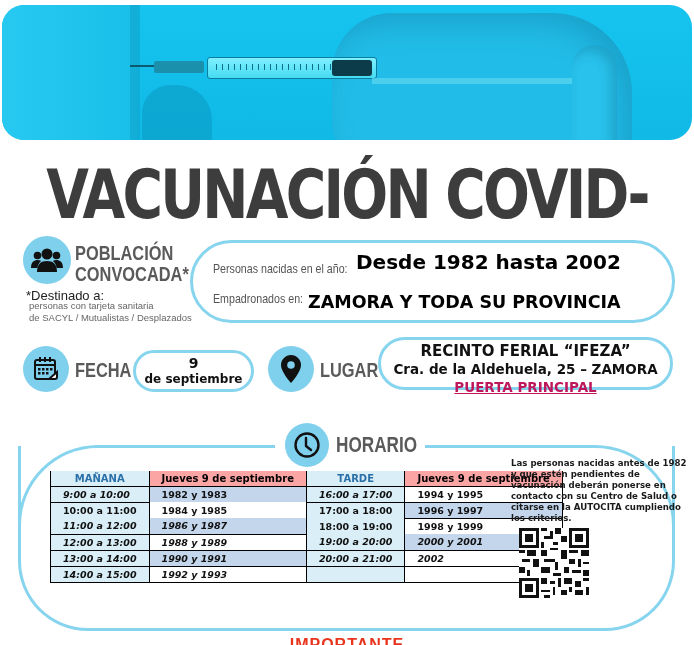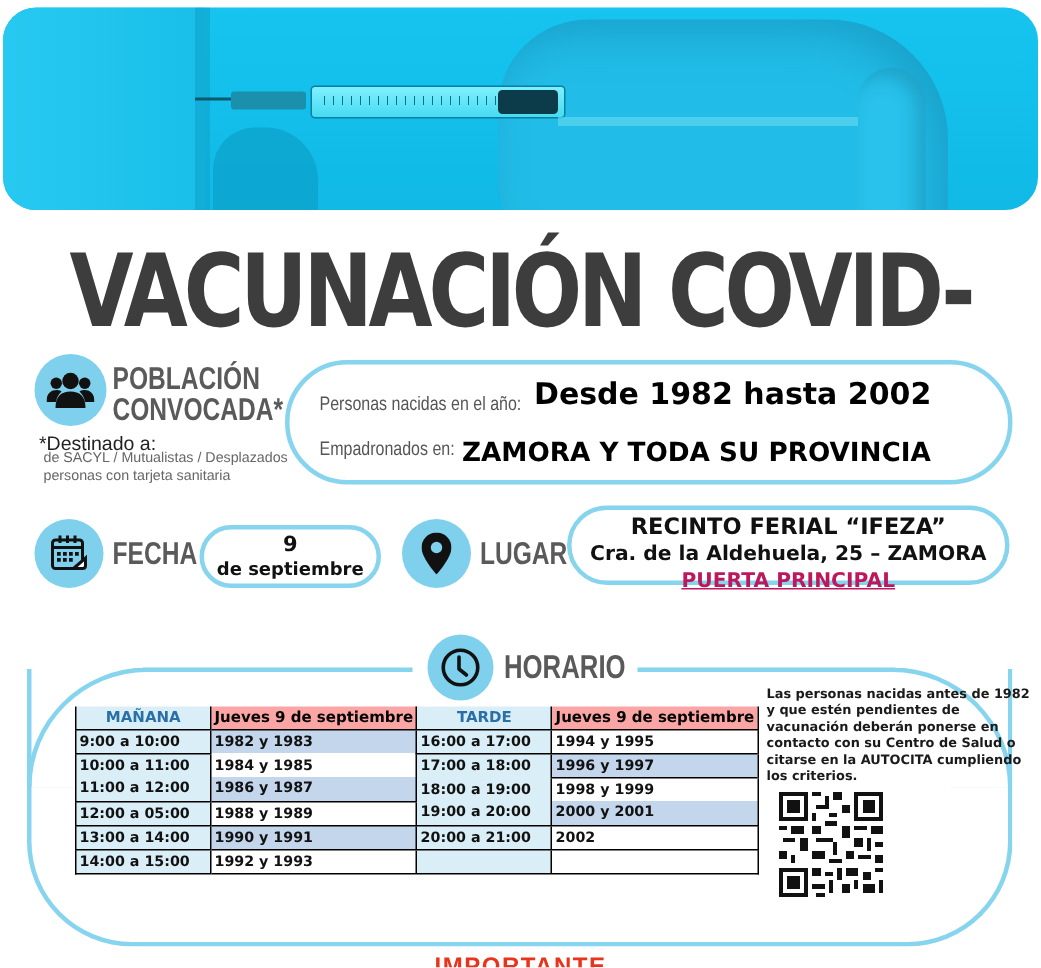--- a/index.html
+++ b/index.html
@@ -69,29 +69,29 @@
     border-left: 3px solid #86d4ee; border-top: 3px solid #86d4ee; border-radius: 80px 0 0 0; }
   .frame-curve-r { position: absolute; left: 595px; top: 445px; width: 80px; height: 80px;
     border-right: 3px solid #86d4ee; border-top: 3px solid #86d4ee; border-radius: 0 80px 0 0; }
   .frame-top-l { position: absolute; left: 95px; top: 445px; width: 180px; height: 3px; background: #86d4ee; }
   .frame-top-r { position: absolute; left: 425px; top: 445px; width: 172px; height: 3px; background: #86d4ee; }
 
   .horario-label { left: 336px; top: 430px; font-size: 22px; line-height: 30px; }
 
   
   .sched { position: absolute; left: 50px; top: 471px; border-collapse: collapse; font-family: "DejaVu Sans", sans-serif; font-size: 9.5px; font-weight: bold; }
-  .sched td, .sched th { height: 16px; padding: 0 2px; white-space: nowrap; }
+  .sched td, .sched th { height: 16px; padding: 0 12px; white-space: nowrap; }
   .sched th { color: #2a70a8; background: #daeef7; font-size: 10px; height: 15px; text-align: center; border-bottom: 1.5px solid #000; }
   .sched th.date { color: #000; background: #fca5a5; }
   .sched .time { background: #daeef7; text-align: left; width: 90px; }
   .sched .years { text-align: left; width: 137px; }
   .sched .shade { background: #c3d6ec; }
   .sched .bl { border-left: 1.5px solid #000; }
   .sched .br { border-right: 1.5px solid #000; }
-  .sched .bb { border-bottom: 1.5px solid #000; }
+  .sched .bb { border-bottom: 1.5px solid #000; font-style: italic; }
   .sched .bt { border-top: 1.5px solid #000; }
 
   .note { position: absolute; left: 511px; top: 458px; width: 180px; font-family: "DejaVu Sans", sans-serif; font-weight: bold; font-size: 8.6px; line-height: 11px; color: #1a1a1a; }
 
   .qr { position: absolute; left: 519px; top: 528px; width: 70px; height: 70px; background: #fff; }
   .important { position: absolute; left: 0; top: 637px; width: 694px; text-align: center; font-family: "Liberation Sans", sans-serif; font-weight: bold; font-size: 16px; color: #e8341c; letter-spacing: 1px; height: 8px; overflow: hidden; line-height: 16px; }
 </style>
 </head>
 <body>
 
@@ -119,22 +119,22 @@
     <circle cx="25.5" cy="9.5" r="3.8" fill="#111"></circle>
     <path d="M32 22 C32 16 29 14 25 14 C23 14 22 15 22 15 C24.5 17.5 25.5 20 25.5 22 Z" fill="#111"></path>
   </svg>
 </div>
 <div class="label-condensed pob-label">
   <div>POBLACIÓN</div>
   <div>CONVOCADA*</div>
 </div>
 <div class="dest-title">*Destinado a:</div>
 <div class="dest-text">
+  <div>personas con tarjeta sanitaria</div>
   <div>de SACYL / Mutualistas / Desplazados</div>
-  <div>personas con tarjeta sanitaria</div>
 </div>
 
 <div class="pill pill-pob">
   <div class="pob-row" style="left:20px;top:15px;">
     <span class="small-label">Personas nacidas en el año:</span>
   </div>
   <div class="big-value" style="left:163px;top:7px;font-size:20px;">Desde 1982 hasta 2002</div>
   <div class="pob-row" style="left:20px;top:45px;">
     <span class="small-label">Empadronados en:</span>
   </div>
@@ -215,21 +215,21 @@
       <td class="time bl">17:00 a 18:00</td>
       <td class="years bl br shade bt">1996 y 1997</td>
     </tr>
     <tr>
       <td class="time bl bb">11:00 a 12:00</td>
       <td class="years bl shade bb">1986 y 1987</td>
       <td class="time bl">18:00 a 19:00</td>
       <td class="years bl br bt">1998 y 1999</td>
     </tr>
     <tr>
-      <td class="time bl bb">12:00 a 05:00</td>
+      <td class="time bl bb">12:00 a 13:00</td>
       <td class="years bl bb">1988 y 1989</td>
       <td class="time bl bb">19:00 a 20:00</td>
       <td class="years bl br shade bb">2000 y 2001</td>
     </tr>
     <tr>
       <td class="time bl bb">13:00 a 14:00</td>
       <td class="years bl shade bb">1990 y 1991</td>
       <td class="time bl bb">20:00 a 21:00</td>
       <td class="years bl br bb">2002</td>
     </tr>

